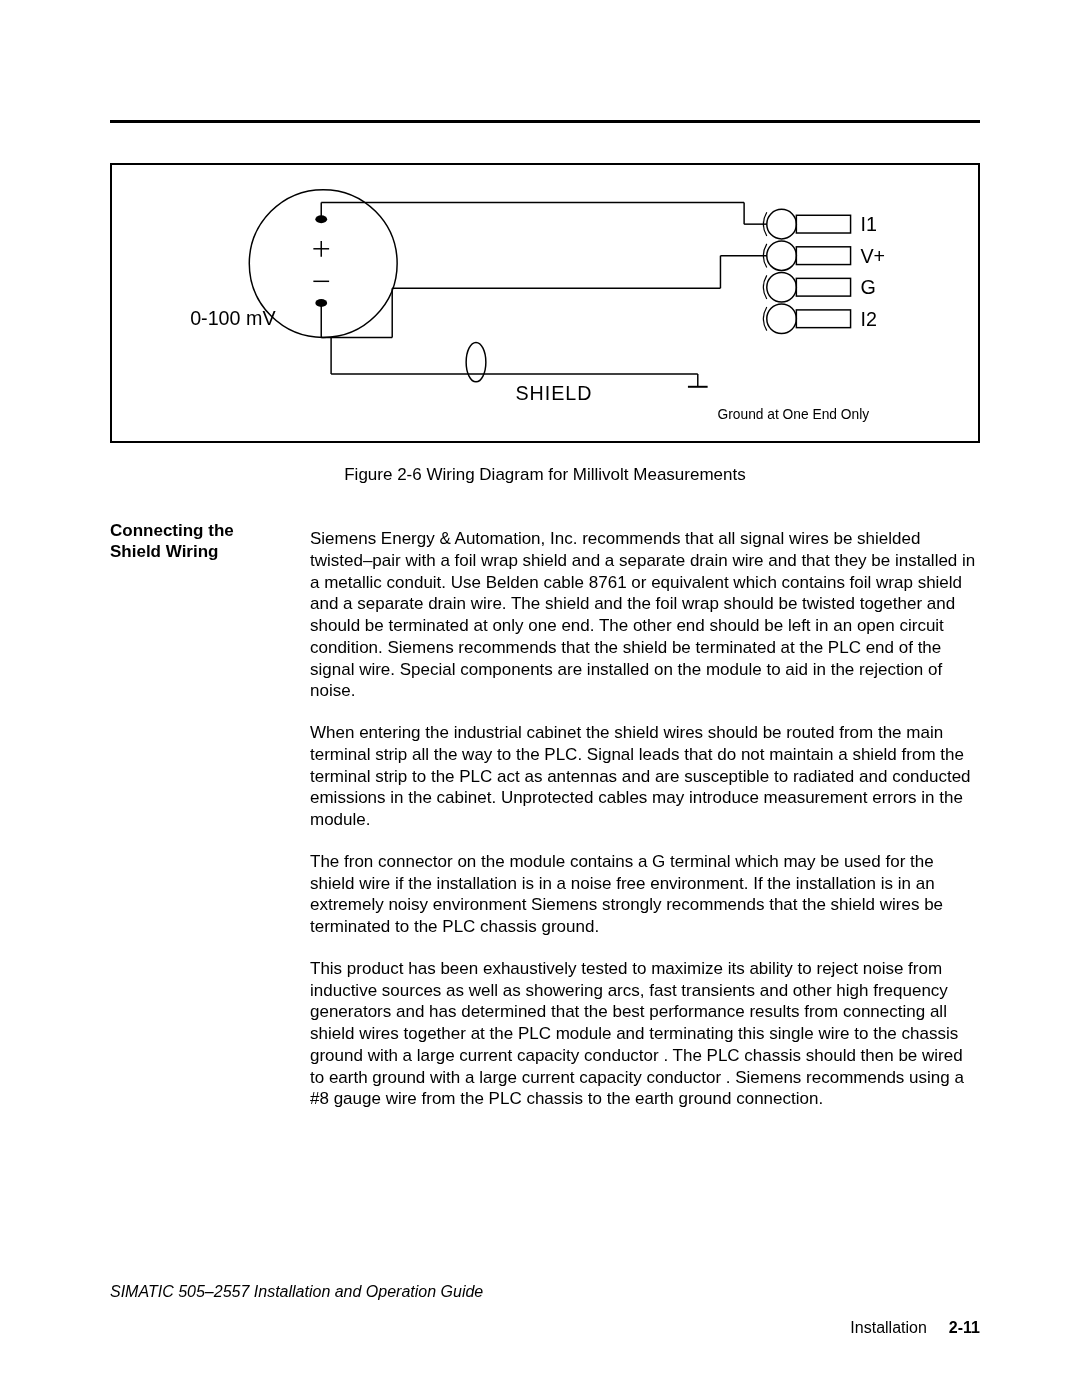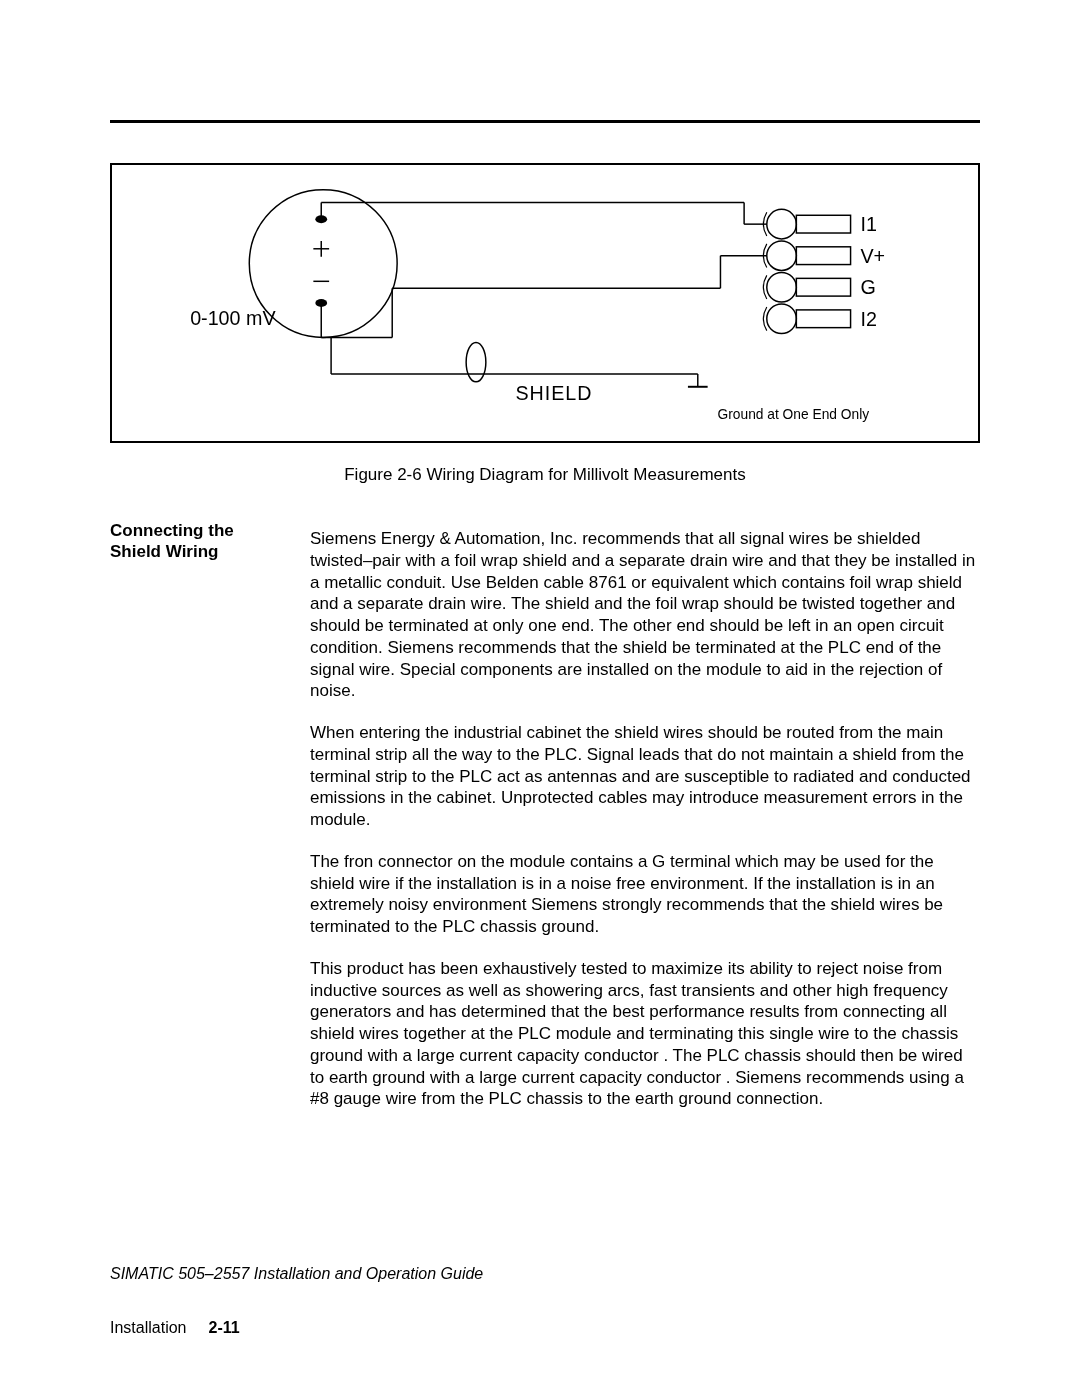--- a/index.html
+++ b/index.html
@@ -52,25 +52,24 @@
     font-size: 17px;
     line-height: 1.28;
   }
   .body-text p {
     margin: 8px 0 20px 0;
   }
   .footer {
     position: absolute;
     bottom: 60px;
     left: 110px;
-    right: 88px;
+    right: 100px;
     display: flex;
     justify-content: space-between;
     font-size: 16px;
-    flex-direction: column;
   }
   .footer-left {
     font-style: italic;
   }
   .footer-right {
     display: flex;
     gap: 22px;
     align-items: baseline;
     text-align: center;
   }

